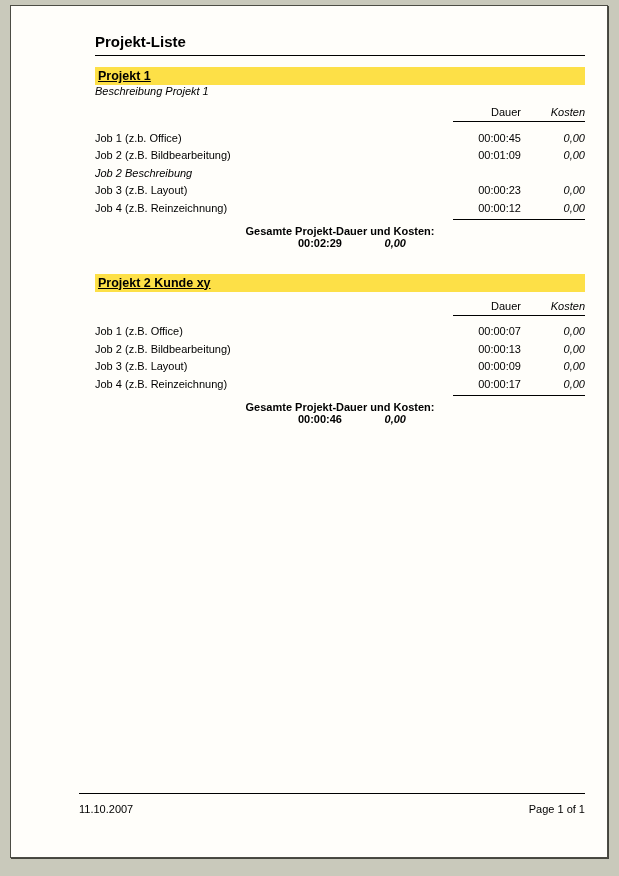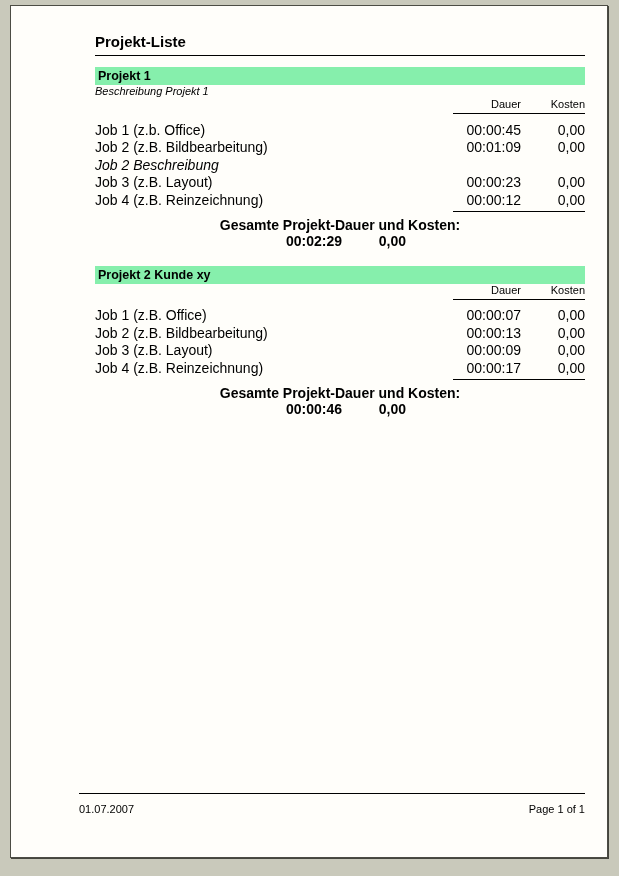--- a/index.html
+++ b/index.html
@@ -27,54 +27,56 @@
     font-size: 15px;
     font-weight: bold;
     padding-bottom: 5px;
     border-bottom: 1px solid #000;
   }
 
   .project { margin-top: 11px; }
   .project + .project { margin-top: 32px; }
 
   .project-bar {
-    background: #86efac;
+    background: #fde047;
     height: 18px;
     line-height: 18px;
     padding-left: 3px;
     font-size: 12.5px;
     font-weight: bold;
+    text-decoration: underline;
   }
   .project-desc {
     margin-top: 0;
     font-size: 11px;
     font-style: italic;
     line-height: 13px;
   }
 
   .cols { width: 132px; display: flex; flex-shrink: 0; }
   .col.dauer  { width: 68px; text-align: right; }
-  .col.kosten { width: 64px; text-align: right; }
+  .col.kosten { width: 64px; text-align: right; font-style: italic; }
 
   .col-header {
     display: flex;
+    margin-top: 8px;
     font-size: 11px;
   }
   .col-header .spacer { flex: 1; }
   .col-header .cols {
     border-bottom: 1px solid #000;
     padding-bottom: 3px;
   }
 
   .jobs { margin-top: 7px; }
   .row {
     display: flex;
     align-items: center;
     height: 17.5px;
-    font-size: 14px;
+    font-size: 11px;
     justify-content: space-between;
   }
   .row .label { flex: 1; }
   .desc-row .label { font-style: italic; }
 
   .total-sep {
     margin-top: 2px;
     margin-left: auto;
     width: 132px;
     height: 0;
@@ -214,16 +216,16 @@
       <span class="label">Gesamte Projekt-Dauer und Kosten:</span>
       <span class="cols">
         <span class="col dauer">00:00:46</span>
         <span class="col kosten">0,00</span>
       </span>
     </div>
   </section>
 </div>
   </div>
   <div class="footer">
-    <span>01.07.2007</span>
+    <span>11.10.2007</span>
     <span>Page 1 of 1</span>
   </div>
 </div>
 
 </body></html>

